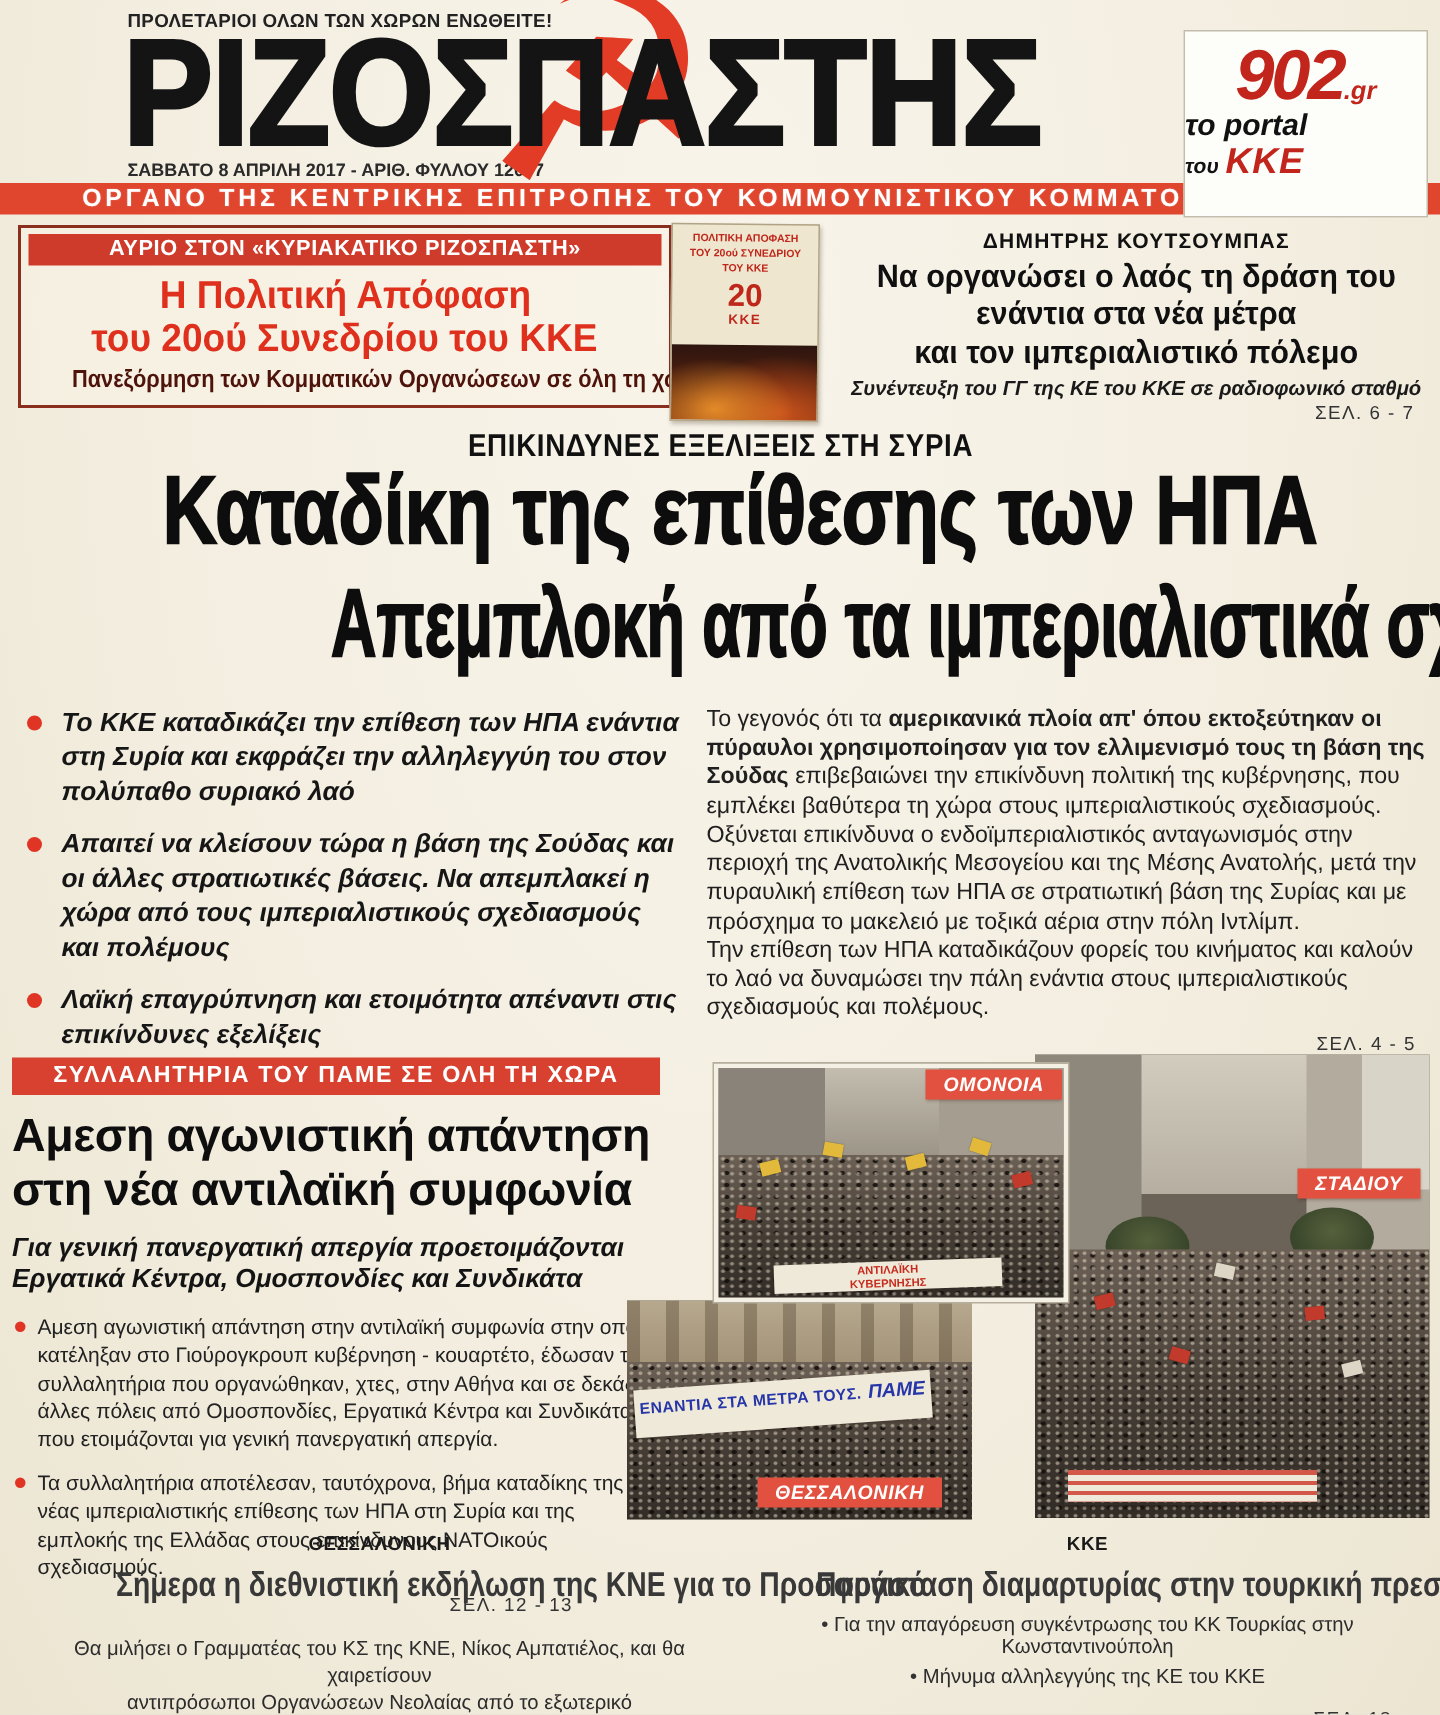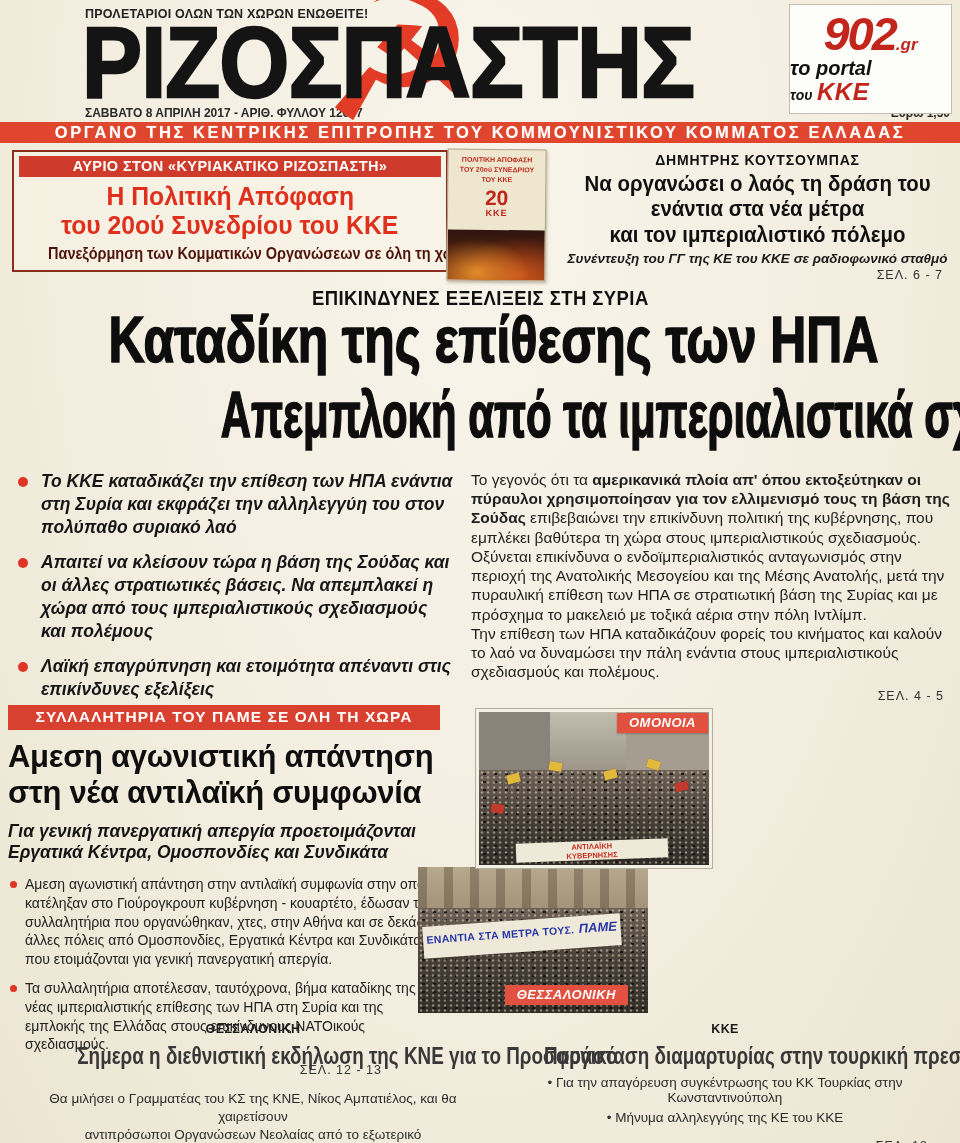--- a/index.html
+++ b/index.html
@@ -10,21 +10,21 @@
     color:#1c1c1c;
   }
   
   .slogan { position:absolute; left:85px; top:7px; font-size:12.5px; font-weight:700; color:#222; letter-spacing:.2px; }
   .masthead-wrap { position:absolute; left:82px; top:16px; width:690px; height:96px; }
   .hs-icon { position:absolute; left:238px; top:-46px; font-family:"DejaVu Sans",sans-serif;
     font-size:178px; line-height:1; color:#e23c27; z-index:1; }
   .masthead-title { position:relative; z-index:2; display:inline-block; font-size:100px; line-height:.92;
     font-weight:900; color:#141414; -webkit-text-stroke:2.5px #141414; letter-spacing:-1px;
     transform:scaleX(.90); transform-origin:left top; white-space:nowrap; }
-  .portal-box { position:absolute; left:789px; top:4px; width:163px; height:110px; background:#fdfdfa;
+  .portal-box { position:absolute; left:789px; top:20px; width:163px; height:125px; background:#fdfdfa;
     border:1px solid #c2bcab; box-shadow:0 0 0 1px rgba(255,255,255,.6) inset; padding-top:8px; z-index:4; }
   .portal-num-row { text-align:center; font-style:italic; font-weight:900; color:#c2251c; line-height:.9; }
   .portal-number { font-size:47px; letter-spacing:-2px; }
   .portal-suffix { font-size:17px; }
   .portal-line1 { font-style:italic; font-weight:700; font-size:20px; color:#111; margin:2px 22px 0 0; }
   .portal-line2 { text-align:left; padding-right:10px; font-style:italic; margin-top:-2px; }
   .portal-tou { font-size:14px; font-weight:700; color:#111; }
   .portal-kke { font-size:24px; font-weight:900; color:#c2251c; letter-spacing:.5px; }
   .dateline { position:absolute; left:85px; top:106px; font-size:12px; font-weight:700; color:#2a2a2a; }
   .price { position:absolute; right:10px; top:106px; font-size:12px; font-weight:700; color:#2a2a2a; }
@@ -233,20 +233,36 @@
     <span class="flag" style="left:168px;top:48px;background:#e3b93c;transform:rotate(18deg);"></span>
     <span class="flag" style="left:196px;top:70px;background:#c23a2c;"></span>
     <span class="flag" style="left:12px;top:92px;background:#c23a2c;transform:rotate(8deg);"></span>
     <div class="ph-banner om-banner">
       <div>ΑΝΤΙΛΑΪΚΗ</div>
       <div>ΚΥΒΕΡΝΗΣΗΣ</div>
     </div>
     <span class="photo-label">ΟΜΟΝΟΙΑ</span>
   </div>
 
+  <div class="photo" id="ph-stadiou">
+    <div class="st-sky"></div>
+    <div class="st-bldg-l win"></div>
+    <div class="st-bldg-r win"></div>
+    <div class="st-bldg-r2 win"></div>
+    <div class="st-tree1"></div>
+    <div class="st-tree2"></div>
+    <div class="st-crowd crowd"></div>
+    <span class="flag" style="left:40px;top:160px;background:#c23a2c;"></span>
+    <span class="flag" style="left:120px;top:140px;background:#ddd6c6;transform:rotate(12deg);"></span>
+    <span class="flag" style="left:180px;top:168px;background:#c23a2c;transform:rotate(-6deg);"></span>
+    <span class="flag" style="left:90px;top:196px;background:#c23a2c;transform:rotate(16deg);"></span>
+    <span class="flag" style="left:205px;top:205px;background:#ddd6c6;"></span>
+    <div class="ph-banner st-banner"></div>
+    <span class="photo-label">ΣΤΑΔΙΟΥ</span>
+  </div>
 
   <div class="photo" id="ph-thess">
     <div class="th-top"></div>
     <div class="th-crowd crowd"></div>
     <div class="ph-banner th-banner">
       <span class="th-banner-line1">ΕΝΑΝΤΙΑ ΣΤΑ ΜΕΤΡΑ ΤΟΥΣ.</span>
       <span class="th-banner-pame">ΠΑΜΕ</span>
     </div>
     <span class="photo-label">ΘΕΣΣΑΛΟΝΙΚΗ</span>
   </div>

